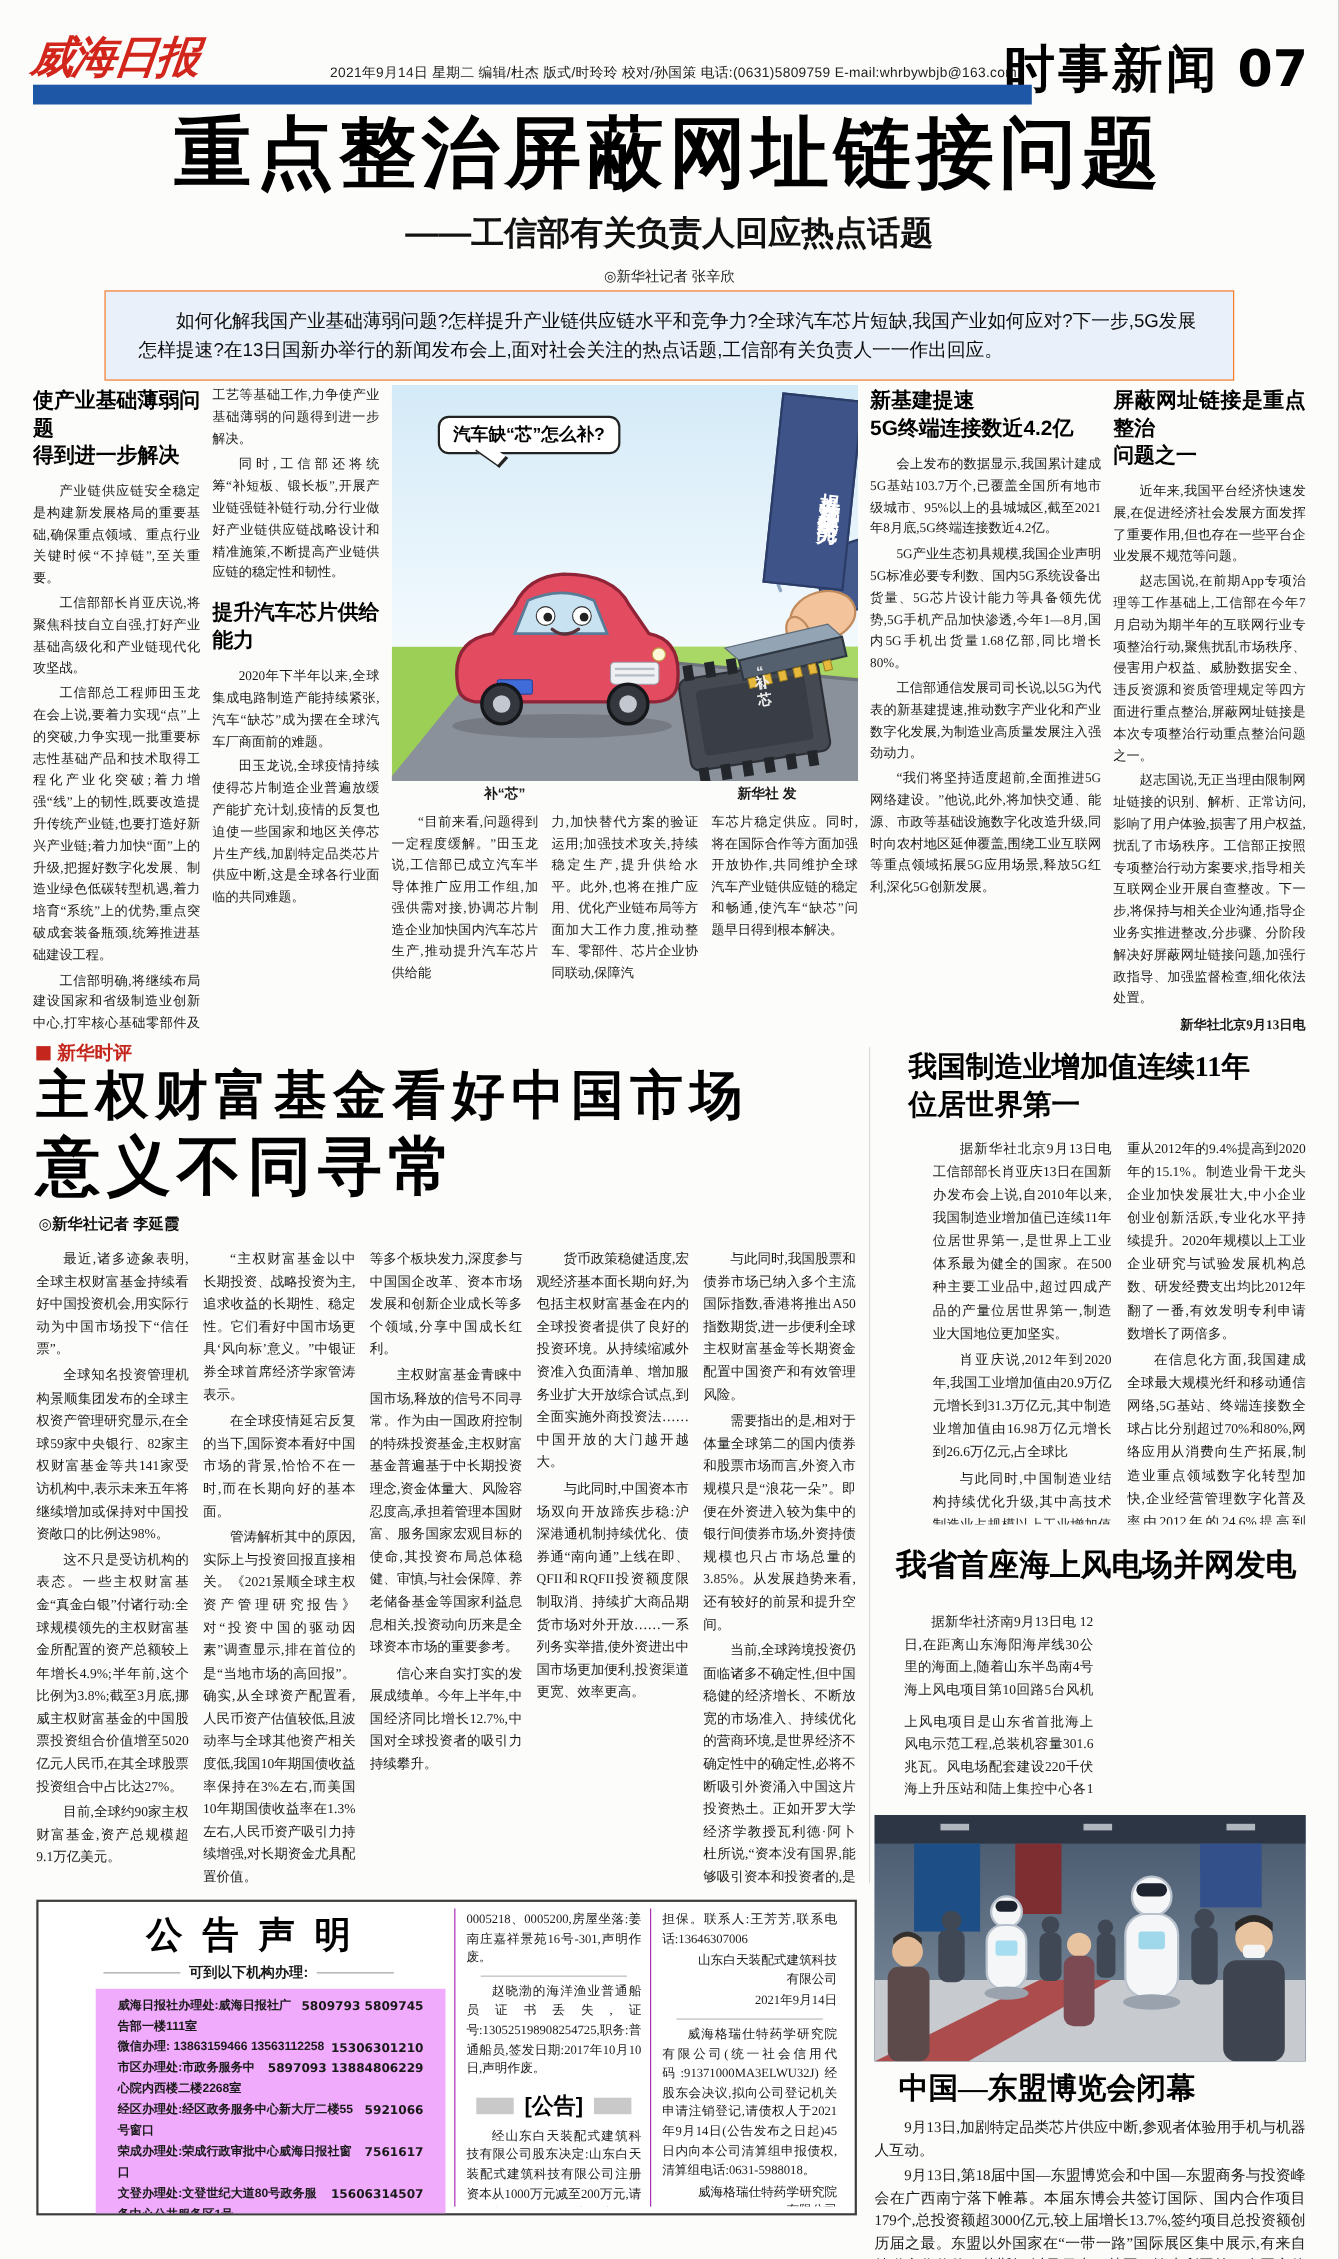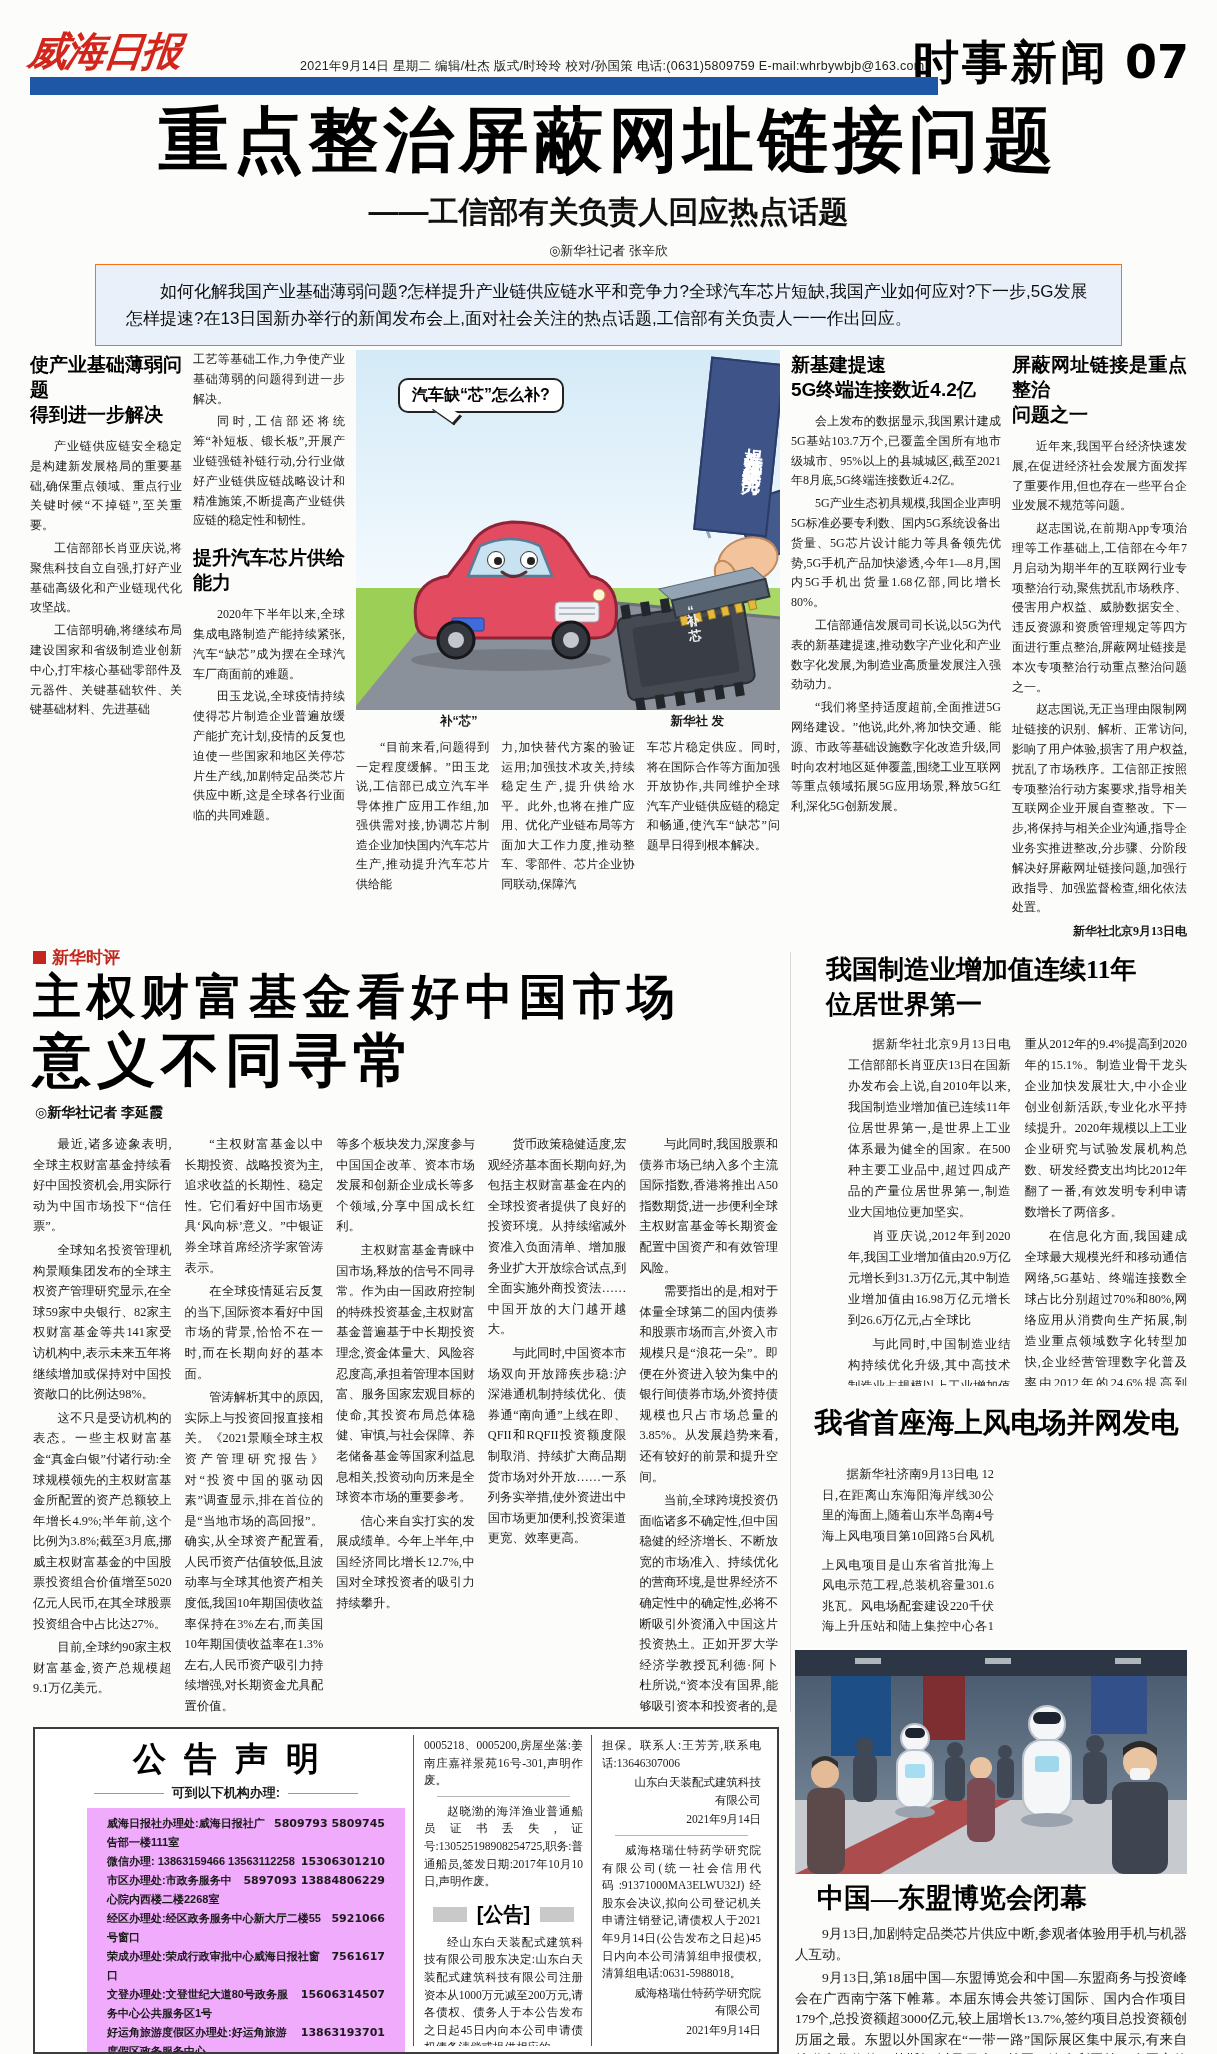--- a/index.html
+++ b/index.html
@@ -67,21 +67,21 @@
   .wind{position:absolute;left:806px;top:1404px;width:381px;}
   .wind .wh{font-family:"Liberation Serif",serif;font-weight:900;font-size:28px;text-align:center;color:#000;}
   .wind .wbody{display:flex;gap:12px;margin:22px 0 0 16px;height:168px;overflow:hidden;flex-direction:column;}
   .wind .wc{width:172px;font-family:"Liberation Serif",serif;font-size:12.3px;line-height:20.6px;
        text-align:justify;overflow:hidden;}
   .photo{position:absolute;left:795px;top:1650px;width:392px;height:224px;overflow:hidden;background:#57667a;}
   .expo{position:absolute;left:795px;top:1880px;width:392px;}
   .expo .eh{font-family:"Liberation Serif",serif;font-weight:900;font-size:27px;padding-left:22px;color:#000;}
   .expo .ebody{margin-top:8px;font-size:13.5px;line-height:20.5px;text-align:justify;}
   
-  .notbox{position:absolute;left:33px;top:1727px;width:746px;height:327px;box-sizing:border-box;
+  .notbox{position:absolute;left:33px;top:1727px;width:746px;height:287px;box-sizing:border-box;
        border:2px solid #3c3c3c;background:#fff;display:flex;padding:6px;overflow:hidden;}
   .np-left{width:372px;box-sizing:border-box;padding:2px 8px 0 6px;}
   .nt{font-size:33px;font-weight:900;text-align:center;letter-spacing:18px;text-indent:18px;color:#000;}
   .nsub{font-size:13px;font-weight:bold;text-align:center;margin:2px 0 6px 0;display:flex;align-items:center;gap:8px;justify-content:center;}
   .nsub::before,.nsub::after{content:"";height:1px;background:#999;width:70px;}
   .aglist{background:#f0abfc;padding:6px 20px;font-size:11px;font-weight:bold;line-height:19px;margin-left:40px;}
   .agrow{display:flex;justify-content:space-between;gap:6px;}
   .agrow .agp{white-space:nowrap;font-family:"DejaVu Sans",sans-serif;font-weight:bold;}
   .np-sub{display:flex;margin-top:6px;height:110px;}
   .np-a{width:178px;padding-right:8px;}
@@ -117,20 +117,21 @@
   <div class="introbox">
     <div>如何化解我国产业基础薄弱问题?怎样提升产业链供应链水平和竞争力?全球汽车芯片短缺,我国产业如何应对?下一步,5G发展怎样提速?在13日国新办举行的新闻发布会上,面对社会关注的热点话题,工信部有关负责人一一作出回应。</div>
   </div>
 
   <div class="bodycols">
     <div class="c w152">
       <h3 class="sh"><span>使产业基础薄弱问题</span><br><span>得到进一步解决</span></h3>
       <div class="notes-x">
           <p>产业链供应链安全稳定是构建新发展格局的重要基础,确保重点领域、重点行业关键时候“不掉链”,至关重要。</p>
           <p>工信部部长肖亚庆说,将聚焦科技自立自强,打好产业基础高级化和产业链现代化攻坚战。</p>
+          <p>工信部总工程师田玉龙在会上说,要着力实现“点”上的突破,力争实现一批重要标志性基础产品和技术取得工程化产业化突破;着力增强“线”上的韧性,既要改造提升传统产业链,也要打造好新兴产业链;着力加快“面”上的升级,把握好数字化发展、制造业绿色低碳转型机遇,着力培育“系统”上的优势,重点突破成套装备瓶颈,统筹推进基础建设工程。</p>
           <p>工信部明确,将继续布局建设国家和省级制造业创新中心,打牢核心基础零部件及元器件、关键基础软件、关键基础材料、先进基础</p>
         </div>
     </div>
     <div class="c w152">
       <div>
           <p class="noind">工艺等基础工作,力争使产业基础薄弱的问题得到进一步解决。</p>
           <p>同时,工信部还将统筹“补短板、锻长板”,开展产业链强链补链行动,分行业做好产业链供应链战略设计和精准施策,不断提高产业链供应链的稳定性和韧性。</p>
         </div>
       <h3 class="sh" style="margin-top:14px;">提升汽车芯片供给能力</h3>
       <div>

